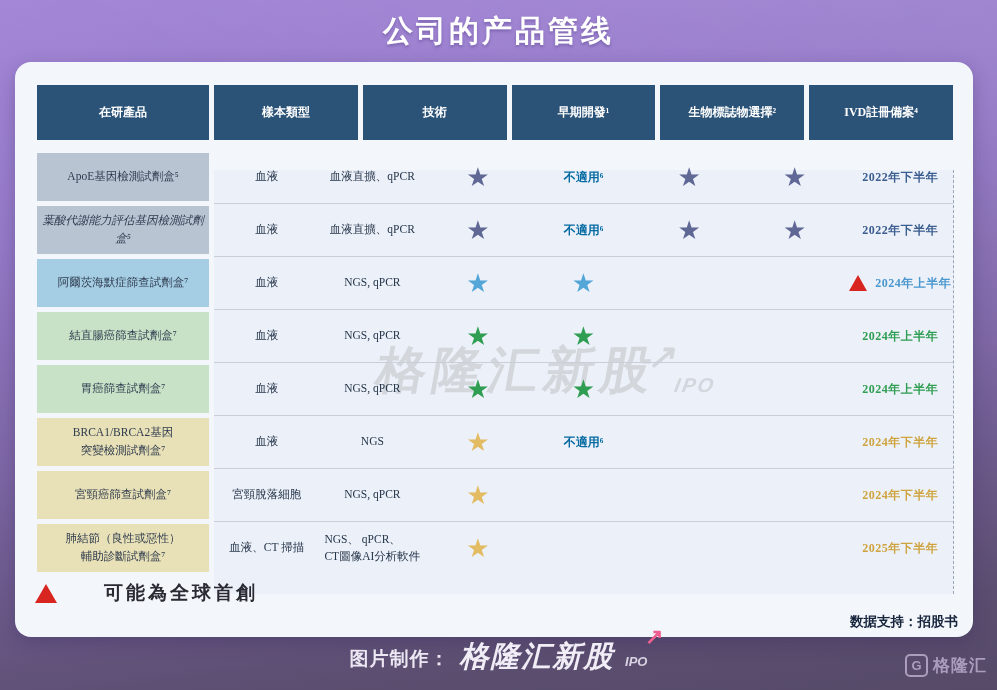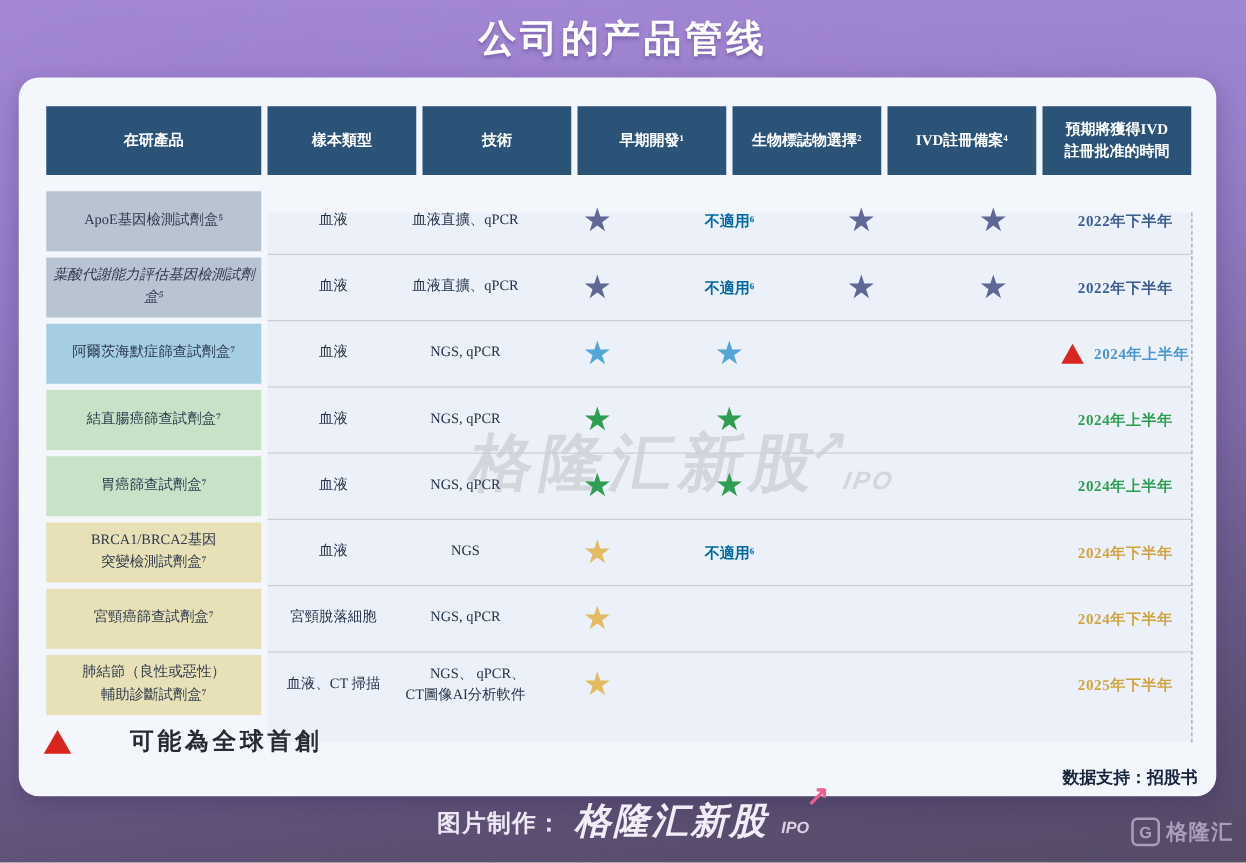--- a/index.html
+++ b/index.html
@@ -51,21 +51,21 @@
   .tr{display:flex;height:53px;}
   .td-product{
     width:172px;flex:none;margin:2.5px 5px 2.5px 0;
     display:flex;align-items:center;justify-content:center;text-align:center;
     font-size:11.5px;color:#2e3b4e;white-space:pre-line;line-height:1.5;
     padding:0 3px;box-sizing:border-box;
   }
   .row-body{flex:1;display:flex;background:transparent;}
   .tr+.tr .row-body{border-top:1px solid #c9ced8;}
   .cell{
-    flex:1;display:flex;align-items:center;justify-content:center;text-align:right;
+    flex:1;display:flex;align-items:center;justify-content:center;text-align:left;
     font-size:11.5px;color:#25354a;white-space:pre-line;line-height:1.5;
   }
   .star{font-size:26px;line-height:1;font-family:"DejaVu Sans",sans-serif;}
   .na-text{font-size:12px;font-weight:bold;color:#0369a1;font-family:"Liberation Serif",serif;}
   .time-text{font-size:12px;font-weight:bold;letter-spacing:0.5px;}
   .tri{
     width:0;height:0;border-left:9px solid transparent;border-right:9px solid transparent;
     border-bottom:16px solid #d9251f;margin-right:8px;
   }
   .legend{position:absolute;left:20px;top:518px;display:flex;align-items:center;z-index:3;}
@@ -114,22 +114,20 @@
   </div>
 
   <div class="table">
     <div class="thead">
       <div class="th c1">在研產品</div>
       <div class="th cx">樣本類型</div>
       <div class="th cx">技術</div>
       <div class="th cx">早期開發¹</div>
       <div class="th cx">生物標誌物選擇²</div>
       <div class="th cx">IVD註冊備案⁴</div>
-      <div class="th cx">預期將獲得IVD
-註冊批准的時間</div>
     </div>
 
     <div class="tbody">
 
       <div class="tr">
         <div class="td-product" style="background-color: rgb(185, 196, 211);">ApoE基因檢測試劑盒⁵</div>
         <div class="row-body">
           <div class="cell">血液</div>
           <div class="cell">血液直擴、qPCR</div>
           <div class="cell"><span class="star" style="color: rgb(95, 103, 149);">★</span></div>

